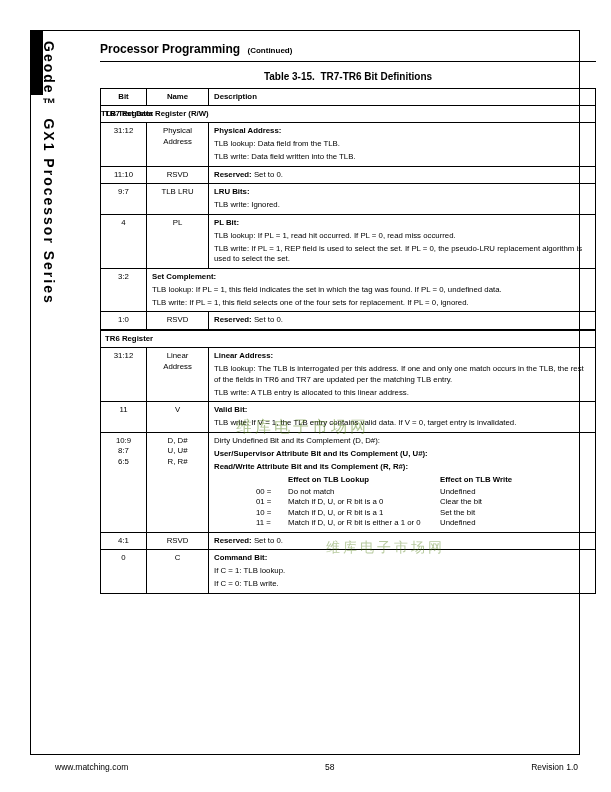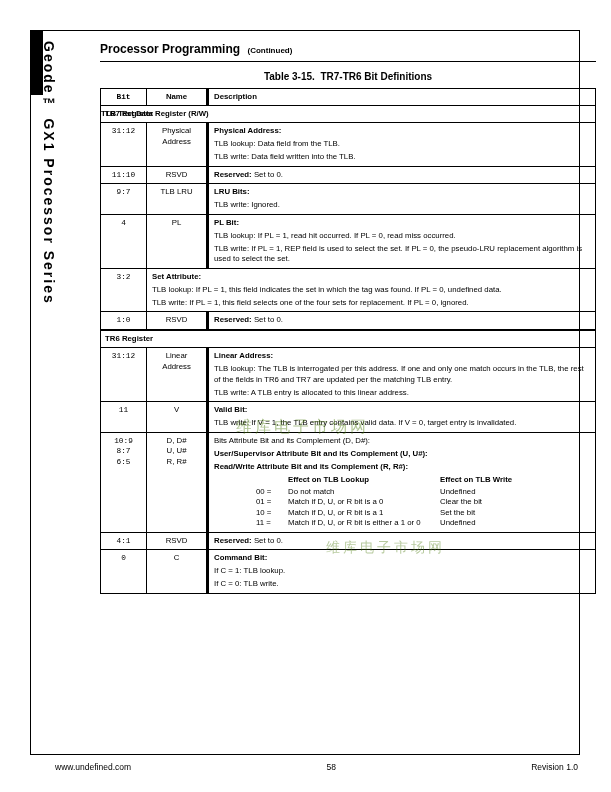--- a/index.html
+++ b/index.html
@@ -24,22 +24,22 @@
   .h-main{ font-size:12px; font-weight:bold; }
   .h-sub{ font-size:8px; font-weight:bold; margin-left:3px; }
   .hrule{ height:1.2px; background:#000; margin-top:4px; }
   .table-title{ text-align:center; font-weight:bold; font-size:10px; margin-top:9px; white-space:pre-wrap; }
   .bit-table{
     margin-top:6px; border:1.4px solid #000;
     font-size:7.8px; line-height:10.5px;
   }
   .trow{ display:flex; border-top:1px solid #000; }
   .trow:first-child{ border-top:none; }
-  .c-bit{ flex:0 0 46px; border-right:1px solid #000; text-align:center; padding:3px 2px; white-space:pre-line;font-family:Liberation Mono, monospace; }
-  .c-name{ flex:0 0 62px; border-right:3px solid #000000; text-align:center; padding:3px 2px; white-space:pre-line; }
+  .c-bit{ flex:0 0 46px; border-right:1px solid #000; text-align:center; padding:3px 2px; white-space:pre-line; }
+  .c-name{ flex:0 0 62px; border-right:1px solid #000000; text-align:center; padding:3px 2px; white-space:pre-line; }
   .c-desc{ flex:1; padding:3px 5px; min-width:0; }
   .hb{ font-weight:bold; }
   .thead .c-bit,.thead .c-name{ padding:2.5px 2px; }
   .thead .c-desc{ padding:2.5px 5px; }
   .srow{ font-weight:bold; position:relative; }
   .srow.heavy{ border-top:2.6px solid #000; }
   .s-label{ flex:0 0 120px; padding:3px 4px; }
   .s-title{ position:absolute; left:0; right:0; top:3px; }
   .dline{ margin-top:2.5px; }
   .dline:first-child{ margin-top:0; }
@@ -114,21 +114,21 @@
           <div class="c-name">PL</div>
           <div class="c-desc">
             <div class="dline"><b>PL Bit:</b></div>
             <div class="dline">TLB lookup: If PL = 1, read hit occurred. If PL = 0, read miss occurred.</div>
             <div class="dline">TLB write: If PL = 1, REP field is used to select the set. If PL = 0, the pseudo-LRU replacement algorithm is used to select the set.</div>
           </div>
         </div>
         <div class="trow">
           <div class="c-bit">3:2</div>
           <div class="c-desc">
-            <div class="dline"><b>Set Attribute:</b></div>
+            <div class="dline"><b>Set Complement:</b></div>
             <div class="dline">TLB lookup: If PL = 1, this field indicates the set in which the tag was found. If PL = 0, undefined data.</div>
             <div class="dline">TLB write: If PL = 1, this field selects one of the four sets for replacement. If PL = 0, ignored.</div>
           </div>
         </div>
         <div class="trow">
           <div class="c-bit">1:0</div>
           <div class="c-name">RSVD</div>
           <div class="c-desc">
             <div class="dline"><b>Reserved:</b> Set to 0.</div>
           </div>
@@ -155,21 +155,21 @@
           </div>
         </div>
         <div class="trow">
           <div class="c-bit">10:9
 8:7
 6:5</div>
           <div class="c-name">D, D#
 U, U#
 R, R#</div>
           <div class="c-desc">
-            <div class="dline">Bits Attribute Bit and its Complement (D, D#):</div>
+            <div class="dline">Dirty Undefined Bit and its Complement (D, D#):</div>
             <div class="dline"><b>User/Supervisor Attribute Bit and its Complement (U, U#):</b></div>
             <div class="dline"><b>Read/Write Attribute Bit and its Complement (R, R#):</b></div>
             <div class="subtable">
               <div class="st-h"></div>
               <div class="st-h">Effect on TLB Lookup</div>
               <div class="st-h">Effect on TLB Write</div>
               <div class="st-c">00 =</div>
               <div class="st-c">Do not match</div>
               <div class="st-c">Undefined</div>
               <div class="st-c">01 =</div>
@@ -201,16 +201,16 @@
           </div>
         </div>
       </div>
   </div>
 
   <div class="watermark wm1">维库电子市场网</div>
   <div class="watermark wm2">维库电子市场网</div>
 </div>
 
 <div class="footer">
-  <span>www.undefined.com</span>
+  <span>www.matching.com</span>
   <span>58</span>
   <span>Revision 1.0</span>
 </div>
 
 </body></html>

